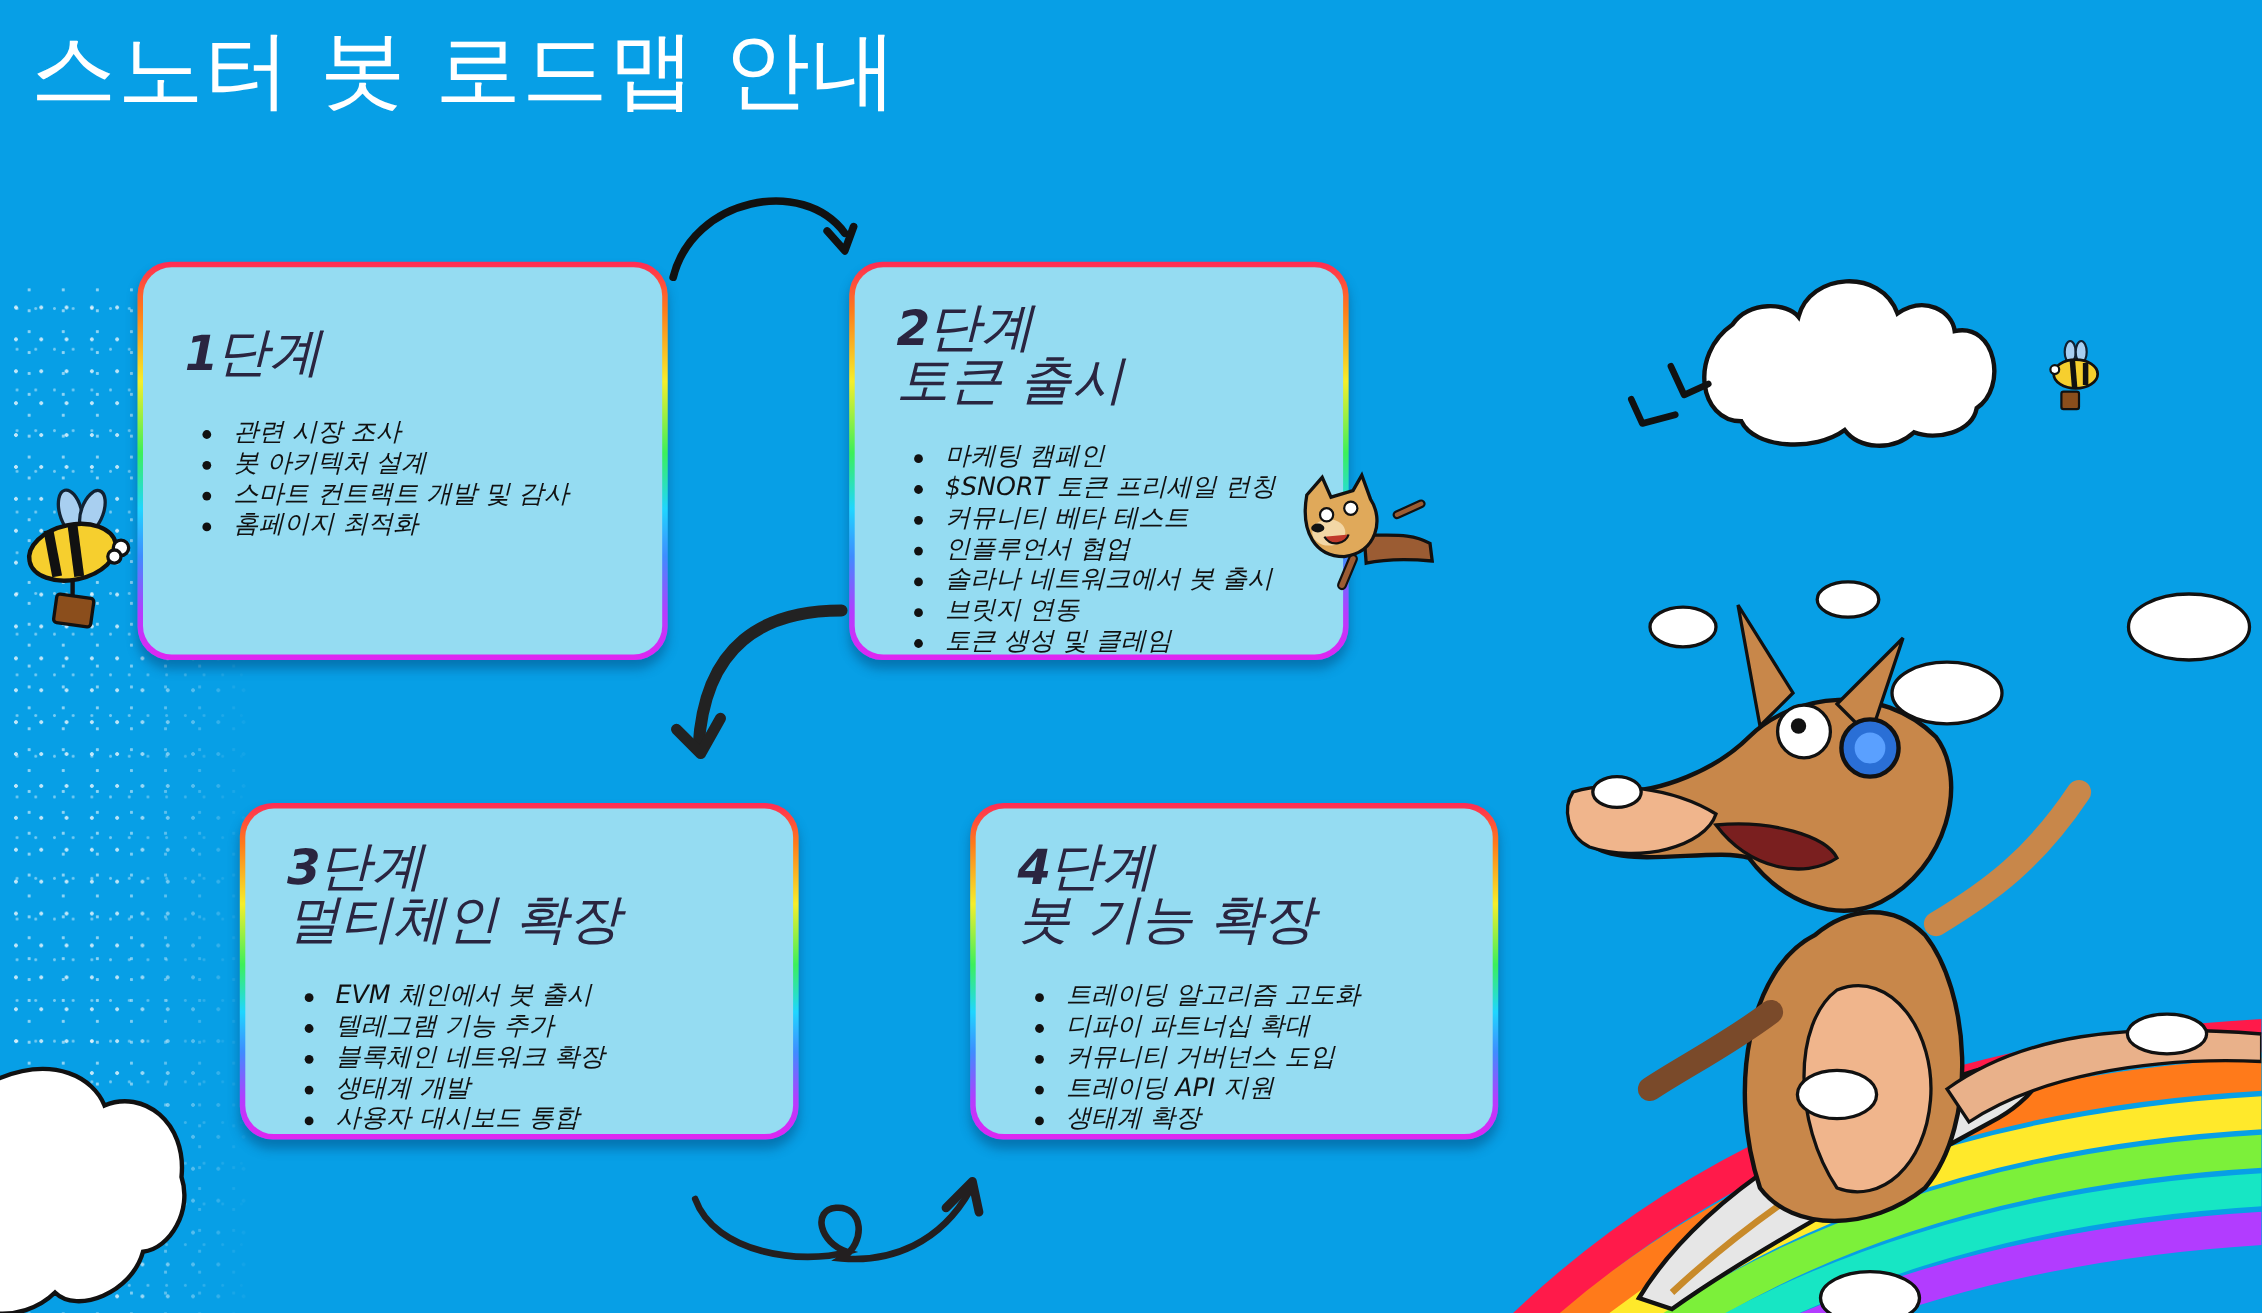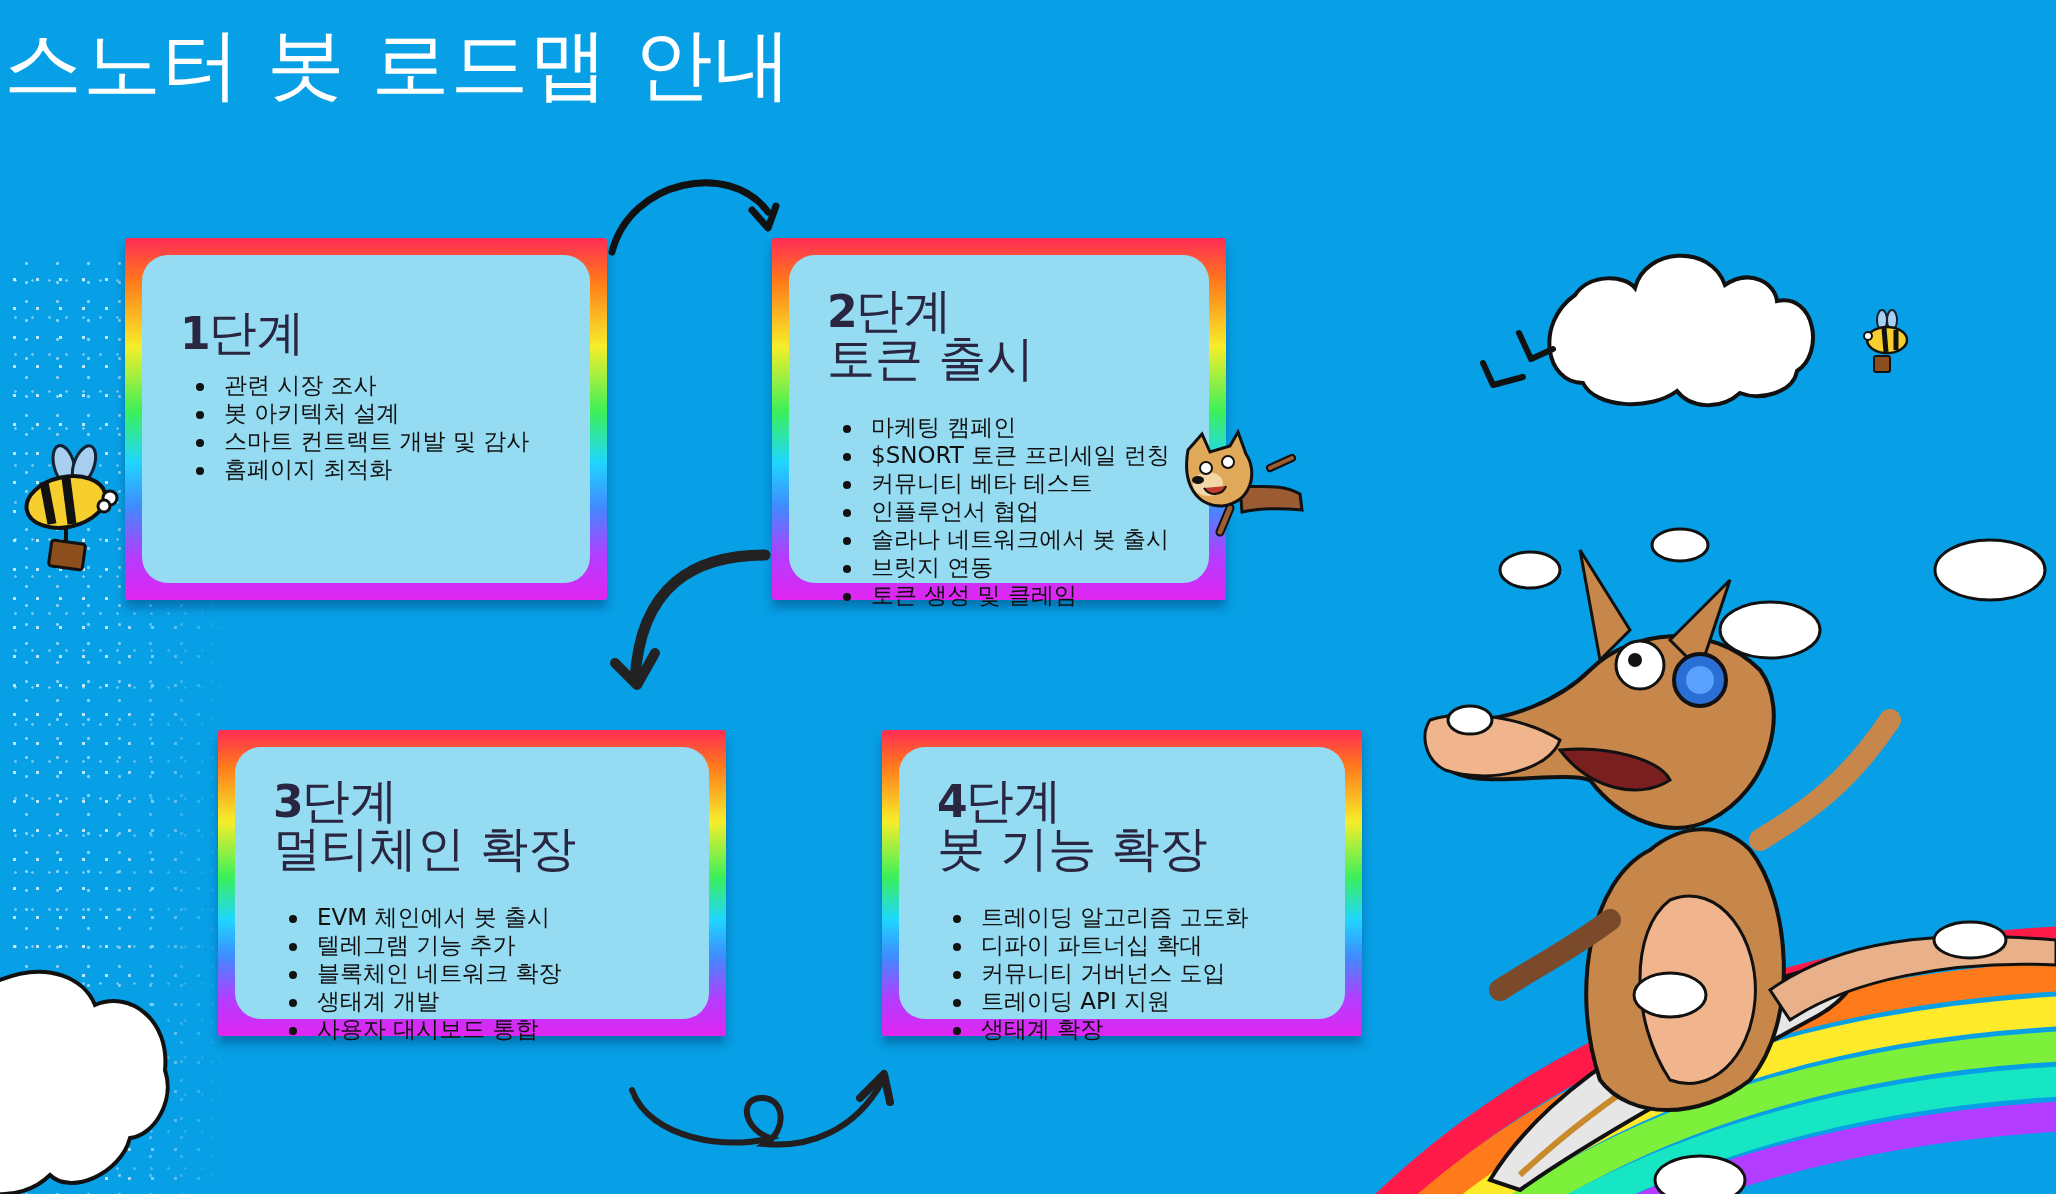--- a/index.html
+++ b/index.html
@@ -14,43 +14,44 @@
     background-image:
       radial-gradient(circle, rgba(255,255,255,0.75) 1.4px, transparent 2px),
       radial-gradient(circle, rgba(255,255,255,0.55) 1.2px, transparent 1.8px),
       radial-gradient(circle, rgba(255,255,255,0.45) 1px, transparent 1.6px);
     background-size: 23px 29px, 31px 19px, 17px 37px;
     background-position: 3px 5px, 11px 13px, 7px 2px;
     -webkit-mask-image: linear-gradient(to right, #000 0%, #000 45%, transparent 100%);
     mask-image: linear-gradient(to right, #000 0%, #000 45%, transparent 100%);
   }
   .title {
-    position: absolute; left: 4px; top: 22px;
+    position: absolute; left: 28px; top: 22px;
     font-size: 78px; font-weight: normal; color: #ffffff; letter-spacing: 1px;
     line-height: 1.1;
   }
   .card {
     position: absolute;
-    border-radius: 3px;
-    padding: 17px;
+    border-radius: 30px;
+    padding: 5px;
     background: linear-gradient(180deg, #ff2b55 0%, #ff7a1a 12%, #f6ee2a 30%, #3cf05a 48%, #1fd6ff 62%, #3f8cff 74%, #b43cff 88%, #e026f0 100%);
     box-shadow: 0 8px 10px rgba(0,40,80,0.35);
+    font-style: italic;
   }
   .card-inner {
     width: 100%; height: 100%;
     border-radius: 26px;
     background: #95dcf2;
     padding: 54px 0 0 38px;
     color: #25213a;
   }
   .phase-line { font-size: 48px; line-height: 46px; font-weight: bold; color: #2a2540; white-space: nowrap; }
   .phase-num { font-size: 44px; font-weight: 900; font-family: "DejaVu Sans", sans-serif; letter-spacing: -2px; }
   .phase-word { font-weight: normal; }
   .phase-title { font-size: 48px; line-height: 46px; color: #2a2540; white-space: nowrap; }
-  ul.items { list-style: none; margin-top: 14px; margin-left: 12px; }
+  ul.items { list-style: none; margin-top: 34px; margin-left: 12px; }
   ul.items li {
     font-size: 23px; line-height: 28px; color: #111; white-space: nowrap;
     position: relative; padding-left: 32px;
   }
   ul.items li::before {
     content: ""; position: absolute; left: 4px; top: 12px;
     width: 8px; height: 8px; border-radius: 50%; background: #111;
   }
   #card-1 { left: 125px; top: 238px; width: 482px; height: 362px; }
   #card-2 { left: 772px; top: 238px; width: 454px; height: 362px; }

